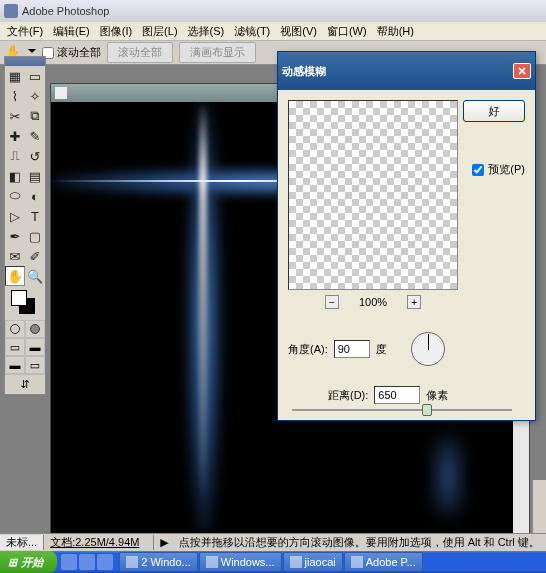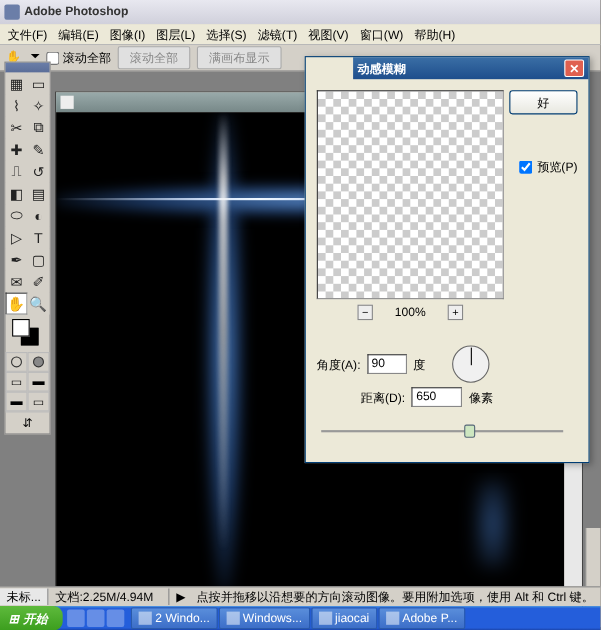--- a/index.html
+++ b/index.html
@@ -1,20 +1,20 @@
 <!DOCTYPE html>
 <html><head>
 <meta charset="utf-8">
 <style>
 * { margin:0; padding:0; box-sizing:border-box; font-family:"Microsoft Sans Serif",Tahoma,Arial,sans-serif; font-size:11px; }
 body { width:546px; height:573px; background:#d4d0c8; overflow:hidden; position:relative; }
 
 .titlebar { height:22px; background:linear-gradient(to bottom,#e8e8f0,#d0d0db); display:flex; align-items:center; padding:0 4px; }
 .titlebar .icon { width:14px; height:14px; background:#6b7ea8; border-radius:2px; margin-right:4px; }
-.titlebar .t { font-weight:bold; color:#333; }
+.titlebar .t { font-weight:normal; color:#333; }
 
 .menubar { height:19px; background:#ece9d8; display:flex; align-items:center; padding:0 2px; border-bottom:1px solid #b8b8b8; }
 .menubar span { padding:2px 5px; color:#000; }
 
 .optbar { height:24px; background:#d4d0c8; display:flex; align-items:center; padding:0 6px; gap:6px; border-bottom:1px solid #888; }
 .optbar .hand { width:16px; height:16px; display:inline-block; color:#333; }
 .optbar .dd { width:8px; height:8px; border-left:4px solid transparent; border-right:4px solid transparent; border-top:4px solid #000; }
 .optbar label { display:flex; align-items:center; gap:3px; }
 .optbar input[type=checkbox] { width:12px; height:12px; }
 .optbar .btn { padding:2px 10px; border:1px solid #aaa; background:#e0e0e0; color:#888; border-radius:2px; }
@@ -40,46 +40,46 @@
 .docwin .canvas { position:absolute; top:18px; left:0; right:16px; bottom:16px; background:#000; overflow:hidden; }
 .docwin .scrollv { position:absolute; top:18px; right:0; width:16px; bottom:16px; background:#e8e8e8; }
 .docwin .scrollh { position:absolute; bottom:0; left:0; right:16px; height:16px; background:#e8e8e8; }
 .cross-v { position:absolute; top:0; bottom:0; left:130px; width:46px; background:radial-gradient(ellipse 60% 80% at center,#4a7ab8 0%,#1d3a66 40%,transparent 70%); filter:blur(6px); }
 .cross-h { position:absolute; left:0; right:0; top:60px; height:40px; background:radial-gradient(ellipse 80% 60% at center,#5a8ac8 0%,#1d3a66 40%,transparent 70%); filter:blur(5px); }
 .cross-line-h { position:absolute; left:0; right:0; top:78px; height:2px; background:linear-gradient(to right,transparent,#d0e0f8 30%,#f0f8ff 40%,#d0e0f8 50%,transparent); }
 .flare-v { position:absolute; top:0; bottom:0; left:148px; width:8px; background:linear-gradient(to bottom,transparent,#d0d0d0 60px,#f8f8f8 80px,#d0d0d0 100px,#a0a0a0 200px,transparent 400px); filter:blur(2px); opacity:0.85; }
 .glow2 { position:absolute; bottom:20px; right:50px; width:30px; height:80px; background:radial-gradient(ellipse,#2a4a78,transparent); filter:blur(8px); }
 
 .dialog { position:absolute; top:51px; left:277px; width:259px; height:370px; background:#ece9d8; border:1px solid #003c74; z-index:10; box-shadow:2px 2px 6px rgba(0,0,0,0.3); }
-.dlg-title { height:20px; background:linear-gradient(to bottom,#3a6ea5,#1e4e8c); display:flex; align-items:center; justify-content:space-between; padding:0 4px;margin-left:43px; }
+.dlg-title { height:38px; background:linear-gradient(to bottom,#3a6ea5,#1e4e8c); display:flex; align-items:center; justify-content:space-between; padding:0 4px; }
 .dlg-title span { color:#fff; font-weight:bold; }
 .dlg-close { width:18px; height:16px; background:#e06050; border:1px solid #fff; color:#fff; display:flex; align-items:center; justify-content:center; font-weight:bold; border-radius:2px; }
 .dlg-body { padding:10px; position:relative; height:calc(100% - 22px); }
 .dlg-btns { position:absolute; top:10px; right:10px; width:62px; display:flex; flex-direction:column; gap:6px; }
 .dlg-btns button { height:22px; border:1px solid #003c74; background:linear-gradient(#fff,#e8e8e0); border-radius:3px; }
 .dlg-pv { position:absolute; top:72px; right:10px; display:flex; align-items:center; gap:4px;padding-left:31px; }
 .dlg-pv input { width:12px; height:12px; }
 .preview { position:absolute; top:10px; left:10px; width:170px; height:190px; border:1px inset #888; background:#fff repeating-conic-gradient(#ccc 0% 25%, #fff 0% 50%) 0 0/14px 14px; }
 .zoomrow { position:absolute; top:205px; left:10px; width:170px; display:flex; align-items:center; justify-content:center; gap:20px; }
 .zoomrow .zb { width:14px; height:14px; border:1px solid #888; background:#eee; display:flex; align-items:center; justify-content:center; font-size:10px; }
 .anglerow { position:absolute; top:242px; left:10px; display:flex; align-items:center; gap:6px; }
 .anglerow input { width:36px; height:18px; border:1px inset #888; text-align:left; padding:0 3px; }
 .anglerow .dial { width:34px; height:34px; border:1px solid #666; border-radius:50%; background:#f0f0f0; position:relative; margin-left:18px; }
 .anglerow .dial:after { content:""; position:absolute; width:1px; height:16px; background:#000; top:1px; left:50%; }
-.distrow { position:absolute; top:280px; left:50px; display:flex; align-items:center; gap:6px; }
+.distrow { position:absolute; top:296px; left:50px; display:flex; align-items:center; gap:6px; }
 .distrow input { width:46px; height:18px; border:1px inset #888; padding:0 3px; }
 .slider { position:absolute; top:312px; left:14px; width:220px; height:16px; }
 .slider .track { position:absolute; top:7px; left:0; right:0; height:2px; background:#999; }
 .slider .thumb { position:absolute; top:2px; left:130px; width:10px; height:12px; background:#cde6c0; border:1px solid #567; border-radius:2px; }
 
 .panel-r { position:absolute; top:415px; right:0; width:14px; height:90px; background:#d4d0c8; border-left:1px solid #888; z-index:3; }
 
 .statusbar { position:absolute; left:0; right:0; bottom:22px; height:18px; background:#d4d0c8; border-top:1px solid #888; display:flex; align-items:center; font-size:11px; z-index:6; }
 .statusbar .tab { padding:0 6px; border-right:1px solid #888; background:#e8e8e8; }
-.statusbar .doc { width:110px; padding:0 6px; border-right:1px solid #888; }
+.statusbar .doc { width:110px; padding:0 6px; border-right:1px solid #888;text-decoration:underline; }
 .statusbar .arrow { padding:0 6px; }
 .statusbar .msg { padding:0 4px; white-space:nowrap; overflow:hidden; }
 
 .taskbar { position:absolute; left:0; right:0; bottom:0; height:22px; background:linear-gradient(to bottom,#3c8bde,#245edb 10%,#245edb 90%,#1941a5); display:flex; align-items:center; z-index:7; }
 .taskbar .start { height:22px; padding:0 14px 0 8px; background:linear-gradient(to bottom,#5eba3c,#3c9e1e); color:#fff; font-weight:bold; font-style:italic; display:flex; align-items:center; border-radius:0 8px 8px 0; gap:4px; }
 .taskbar .qlaunch { display:flex; gap:2px; padding:0 4px; }
 .taskbar .qlaunch div { width:16px; height:16px; background:rgba(255,255,255,0.3); border-radius:2px; }
 .taskbar .tasks { display:flex; gap:1px; flex:1; padding:0 2px; overflow:hidden; }
 .taskbar .task { height:20px; padding:0 6px; background:linear-gradient(#5a8edb,#3c6ec8); color:#fff; display:flex; align-items:center; gap:3px; border-radius:2px; min-width:0; white-space:nowrap; overflow:hidden; font-size:10px; border:1px solid #2a5aaa; }
 .taskbar .task .ti { width:12px; height:12px; background:rgba(255,255,255,0.5); flex-shrink:0; }

